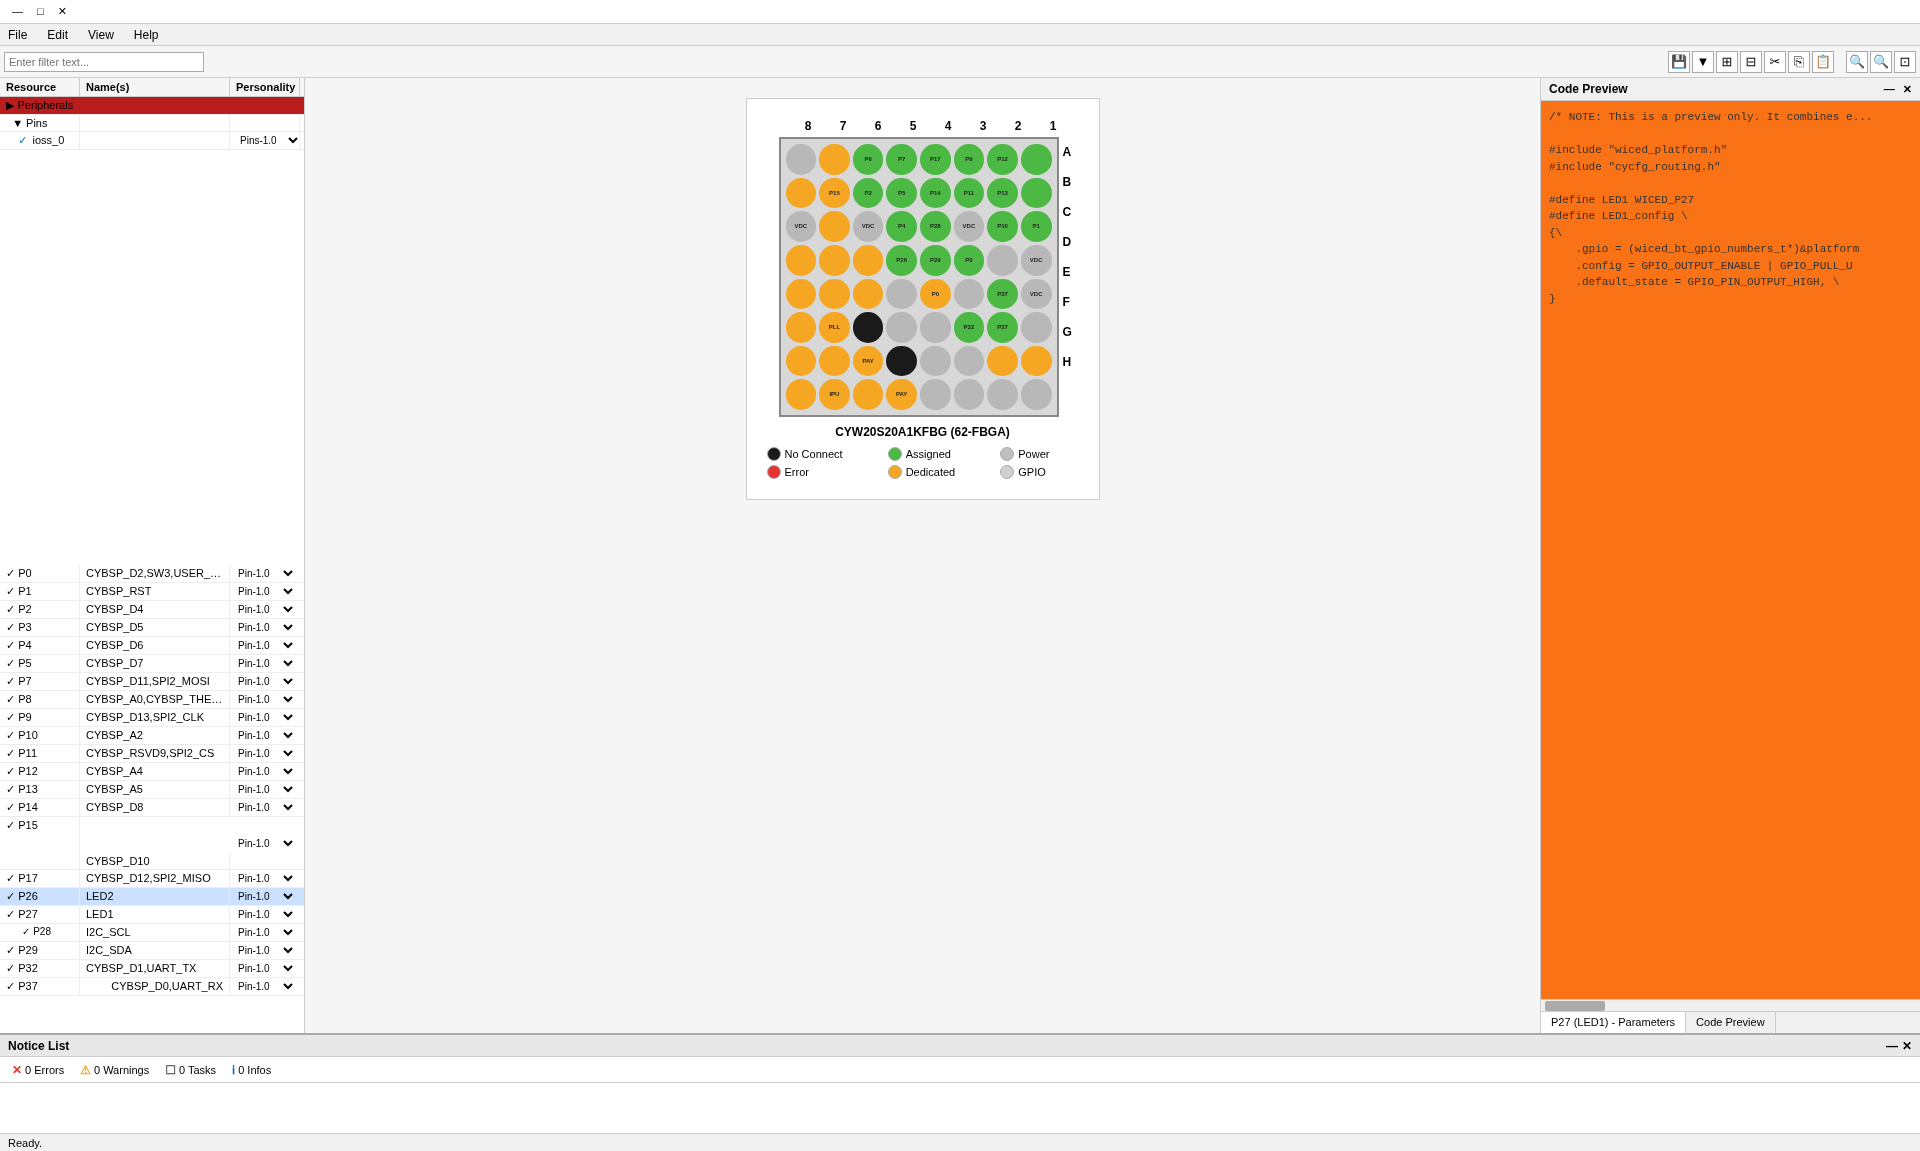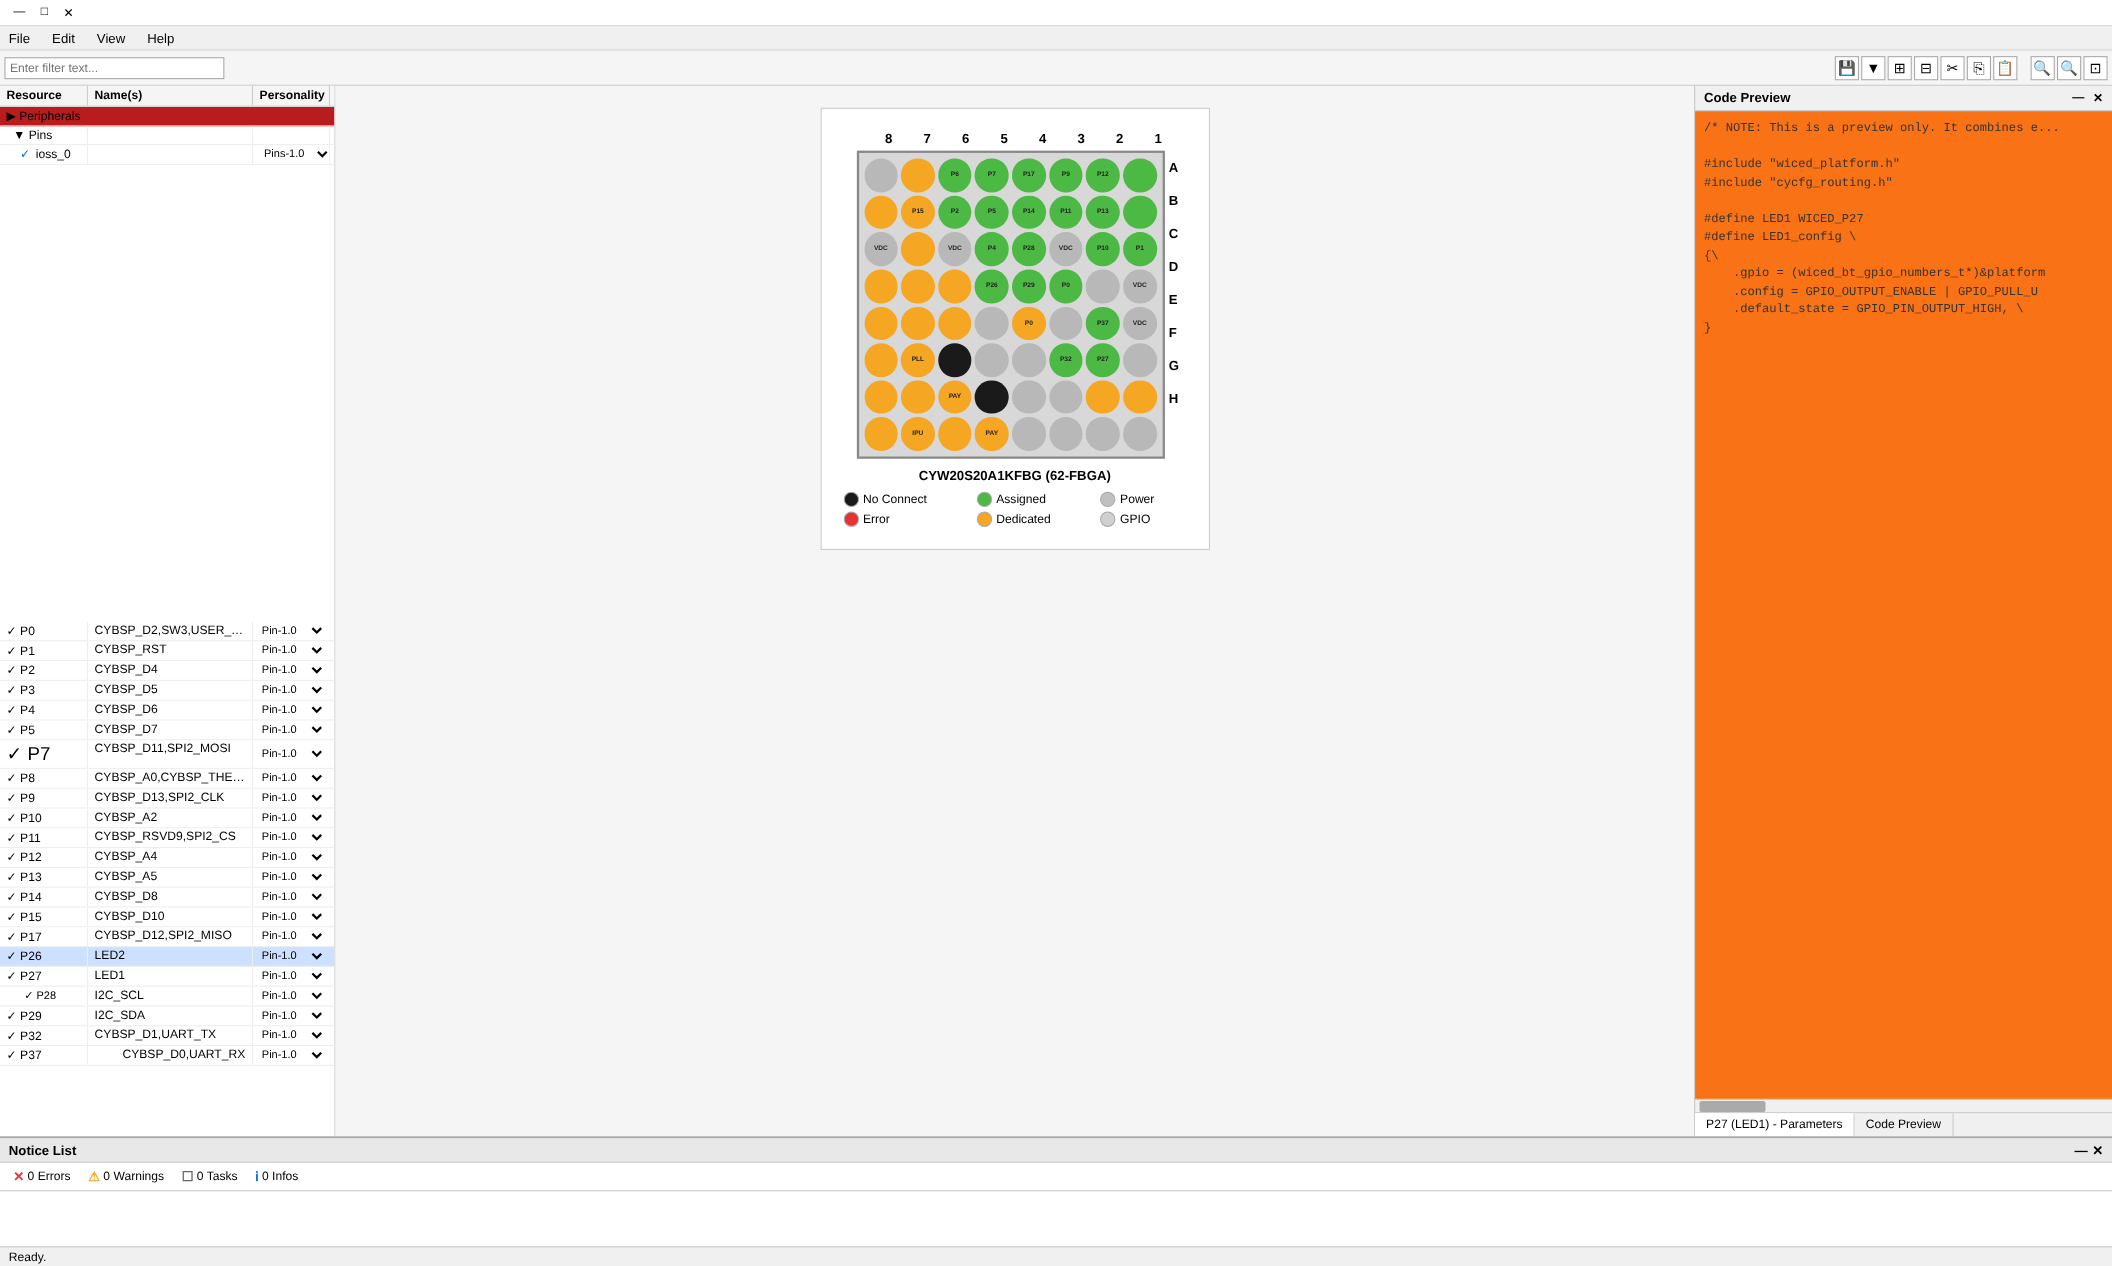--- a/index.html
+++ b/index.html
@@ -413,21 +413,21 @@
               </div>
             </div>
             <div style="display: grid; grid-template-columns: 80px 150px 70px; border-bottom: 1px solid rgb(238, 238, 238); cursor: pointer;">
               <div style="padding: 2px 6px; border-right: 1px solid rgb(238, 238, 238); font-size: 11px; overflow: hidden; text-overflow: ellipsis; white-space: nowrap;">        ✓ P5</div>
               <div style="padding: 2px 6px; border-right: 1px solid rgb(238, 238, 238); font-size: 11px; overflow: hidden; text-overflow: ellipsis; white-space: nowrap;">CYBSP_D7</div>
               <div style="padding: 2px 4px; font-size: 10px; display: flex; align-items: center;">
                 <select style="font-size: 10px; border: none; background: transparent; cursor: pointer; width: 65px;"><option>Pin-1.0</option></select>
               </div>
             </div>
             <div style="display: grid; grid-template-columns: 80px 150px 70px; border-bottom: 1px solid rgb(238, 238, 238); cursor: pointer;">
-              <div style="padding: 2px 6px; border-right: 1px solid rgb(238, 238, 238); font-size: 17px; overflow: hidden; text-overflow: ellipsis; white-space: nowrap;">        ✓ P7</div>
+              <div style="padding: 2px 6px; border-right: 1px solid rgb(238, 238, 238); font-size: 11px; overflow: hidden; text-overflow: ellipsis; white-space: nowrap;">        ✓ P7</div>
               <div style="padding: 2px 6px; border-right: 1px solid rgb(238, 238, 238); font-size: 11px; overflow: hidden; text-overflow: ellipsis; white-space: nowrap;">CYBSP_D11,SPI2_MOSI</div>
               <div style="padding: 2px 4px; font-size: 10px; display: flex; align-items: center;">
                 <select style="font-size: 10px; border: none; background: transparent; cursor: pointer; width: 65px;"><option>Pin-1.0</option></select>
               </div>
             </div>
             <div style="display: grid; grid-template-columns: 80px 150px 70px; border-bottom: 1px solid rgb(238, 238, 238); cursor: pointer;">
               <div style="padding: 2px 6px; border-right: 1px solid rgb(238, 238, 238); font-size: 11px; overflow: hidden; text-overflow: ellipsis; white-space: nowrap;">        ✓ P8</div>
               <div style="padding: 2px 6px; border-right: 1px solid rgb(238, 238, 238); font-size: 11px; overflow: hidden; text-overflow: ellipsis; white-space: nowrap;">CYBSP_A0,CYBSP_THERM_TEMP_SENSE</div>
               <div style="padding: 2px 4px; font-size: 10px; display: flex; align-items: center;">
                 <select style="font-size: 10px; border: none; background: transparent; cursor: pointer; width: 65px;"><option>Pin-1.0</option></select>
@@ -470,21 +470,21 @@
             </div>
             <div style="display: grid; grid-template-columns: 80px 150px 70px; border-bottom: 1px solid rgb(238, 238, 238); cursor: pointer;">
               <div style="padding: 2px 6px; border-right: 1px solid rgb(238, 238, 238); font-size: 11px; overflow: hidden; text-overflow: ellipsis; white-space: nowrap;">        ✓ P14</div>
               <div style="padding: 2px 6px; border-right: 1px solid rgb(238, 238, 238); font-size: 11px; overflow: hidden; text-overflow: ellipsis; white-space: nowrap;">CYBSP_D8</div>
               <div style="padding: 2px 4px; font-size: 10px; display: flex; align-items: center;">
                 <select style="font-size: 10px; border: none; background: transparent; cursor: pointer; width: 65px;"><option>Pin-1.0</option></select>
               </div>
             </div>
             <div style="display: grid; grid-template-columns: 80px 150px 70px; border-bottom: 1px solid rgb(238, 238, 238); cursor: pointer;">
               <div style="padding: 2px 6px; border-right: 1px solid rgb(238, 238, 238); font-size: 11px; overflow: hidden; text-overflow: ellipsis; white-space: nowrap;">        ✓ P15</div>
-              <div style="padding: 2px 6px; border-right: 1px solid rgb(238, 238, 238); font-size: 11px; overflow: hidden; text-overflow: ellipsis; white-space: nowrap;">CYBSP_D10</div>
+              <div style="padding: 2px 6px; border-right: 1px solid rgb(238, 238, 238); font-size: 11px; overflow: hidden; text-overflow: ellipsis; white-space: nowrap; margin-top: 36px;">CYBSP_D10</div>
               <div style="padding: 2px 4px; font-size: 10px; display: flex; align-items: center;">
                 <select style="font-size: 10px; border: none; background: transparent; cursor: pointer; width: 65px;"><option>Pin-1.0</option></select>
               </div>
             </div>
             <div style="display: grid; grid-template-columns: 80px 150px 70px; border-bottom: 1px solid rgb(238, 238, 238); cursor: pointer;">
               <div style="padding: 2px 6px; border-right: 1px solid rgb(238, 238, 238); font-size: 11px; overflow: hidden; text-overflow: ellipsis; white-space: nowrap;">        ✓ P17</div>
               <div style="padding: 2px 6px; border-right: 1px solid rgb(238, 238, 238); font-size: 11px; overflow: hidden; text-overflow: ellipsis; white-space: nowrap;">CYBSP_D12,SPI2_MISO</div>
               <div style="padding: 2px 4px; font-size: 10px; display: flex; align-items: center;">
                 <select style="font-size: 10px; border: none; background: transparent; cursor: pointer; width: 65px;"><option>Pin-1.0</option></select>
               </div>

